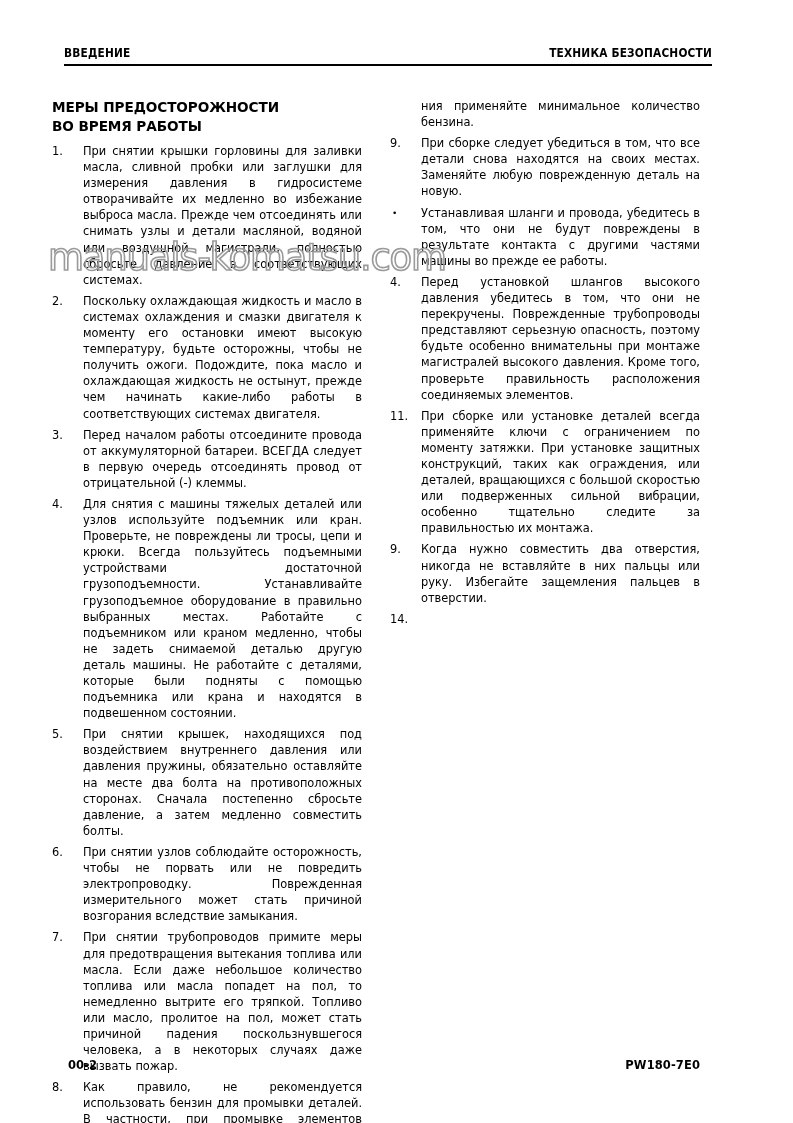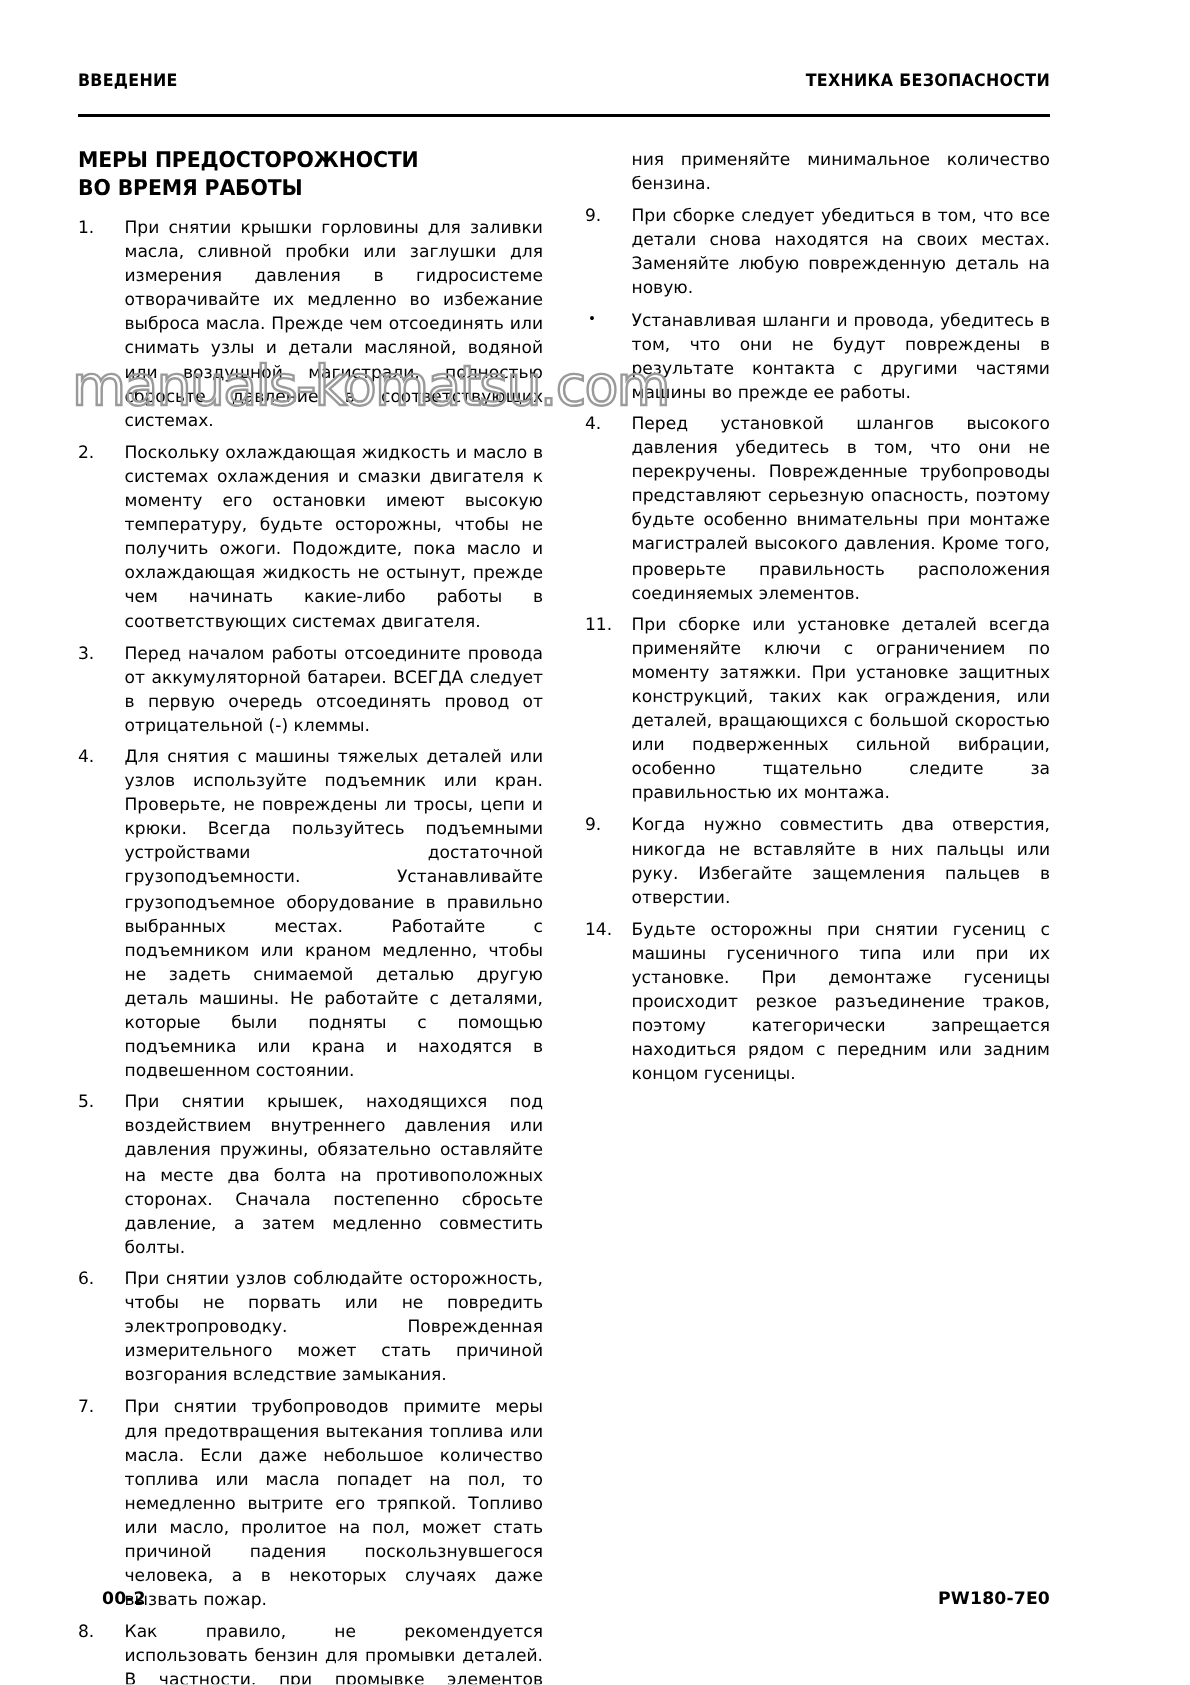--- a/index.html
+++ b/index.html
@@ -16,28 +16,28 @@
     width: 793px;
     height: 1123px;
     background: #ffffff;
     overflow: hidden;
     box-sizing: border-box;
   }
 
   
   .page-header {
     position: absolute;
-    left: 52px;
+    left: 64px;
     top: 46px;
     width: 648px;
     display: flex;
     justify-content: space-between;
     align-items: flex-end;
     border-bottom: 2.2px solid #000;
-    padding-bottom: 16px;
+    padding-bottom: 4px;
   }
   .header-left, .header-right {
     font-family: "DejaVu Sans", sans-serif;
     font-weight: bold;
     font-size: 11.5px;
     letter-spacing: 0.2px;
     transform: scaleX(0.92);
     transform-origin: left bottom;
     white-space: nowrap;
   }
@@ -208,21 +208,20 @@
       <div class="item">
         <span class="marker">11.</span>
         <p>При сборке или установке деталей всегда применяйте ключи с ограничением по моменту затяжки. При установке защитных конструкций, таких как ограждения, или деталей, вращающихся с большой скоростью или подверженных сильной вибрации, особенно тщательно следите за правильностью их монтажа.</p>
       </div>
       <div class="item">
         <span class="marker">9.</span>
         <p>Когда нужно совместить два отверстия, никогда не вставляйте в них пальцы или руку. Избегайте защемления пальцев в отверстии.</p>
       </div>
       <div class="item">
         <span class="marker">14.</span>
-        <p>Будьте осторожны при снятии гусениц с машины гусеничного типа или при их установке. При демонтаже гусеницы происходит резкое разъединение траков, поэтому категорически запрещается находиться рядом с передним или задним концом гусеницы.</p>
       </div>
     </div>
 
   </div>
 
   <div class="watermark">manuals-komatsu.com</div>
 
   <div class="page-footer">
     <div class="footer-left">00-2</div>
     <div class="footer-right">PW180-7E0</div>

